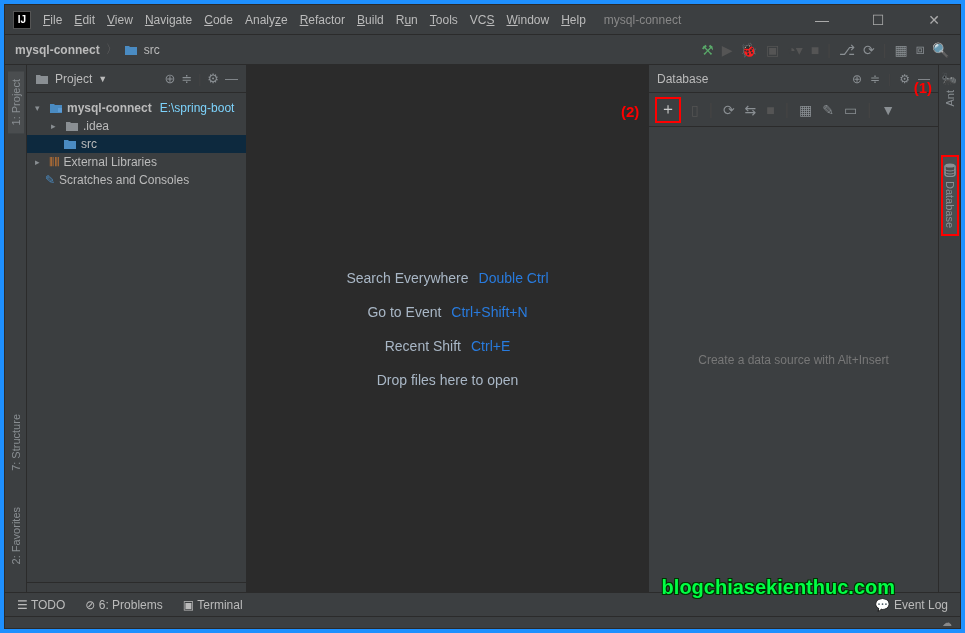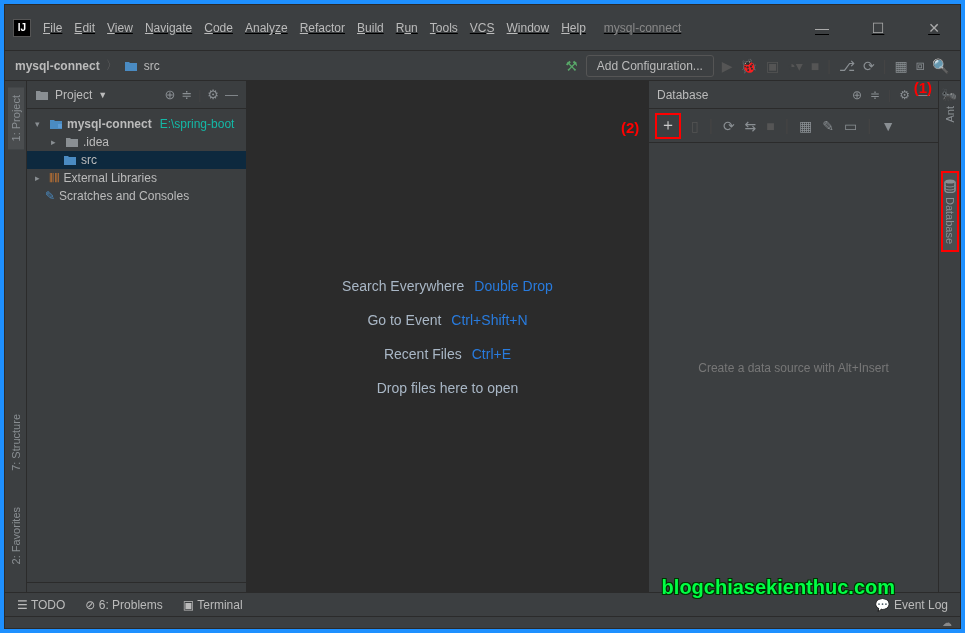--- a/index.html
+++ b/index.html
@@ -1,18 +1,18 @@
 <!DOCTYPE html>
 <html><head>
 <meta charset="utf-8">
 <style>
 * { margin: 0; padding: 0; box-sizing: border-box; font-family: "Segoe UI", Arial, sans-serif; }
 body { width: 965px; height: 633px; background: #1e90ff; overflow: hidden; position: relative; }
 .window { position: absolute; left: 4px; top: 4px; right: 4px; bottom: 4px; background: #3c3f41; display: flex; flex-direction: column; border: 1px solid #2b2b2b; }
-.titlebar { height: 46px; background: #3c3f41; display: flex; align-items: center; padding: 0 8px; border-bottom: 1px solid #2b2b2b; text-decoration: underline; }
+.titlebar { height: 30px; background: #3c3f41; display: flex; align-items: center; padding: 0 8px; border-bottom: 1px solid #2b2b2b; }
 .titlebar .logo { width: 18px; height: 18px; background: #000; border: 1px solid #555; display: inline-flex; align-items: center; justify-content: center; color: #fff; font-size: 10px; font-weight: bold; margin-right: 12px; }
 .menu { display: flex; gap: 12px; font-size: 12px; color: #bbb; }
 .menu span { cursor: pointer; }
 .menu .u { text-decoration: underline; }
 .titlebar .proj { margin-left: 18px; color: #888; font-size: 12px; }
 .titlebar .sp { flex: 1; }
 .winbtns { display: flex; gap: 20px; color: #aaa; }
 .winbtns span { width: 36px; text-align: center; cursor: pointer; font-size: 14px; }
 .navbar { height: 30px; background: #3c3f41; display: flex; align-items: center; padding: 0 10px; border-bottom: 1px solid #2b2b2b; }
 .crumb { display: flex; align-items: center; gap: 6px; font-size: 12px; color: #bbb; }
@@ -24,21 +24,21 @@
 .lgutter { width: 22px; background: #3c3f41; border-right: 1px solid #2b2b2b; display: flex; flex-direction: column; align-items: center; color: #8a8f93; font-size: 11px; padding-top: 6px; }
 .vtab { writing-mode: vertical-rl; transform: rotate(180deg); padding: 8px 2px; cursor: pointer; }
 .projpanel { width: 220px; background: #3b3e40; border-right: 1px solid #2b2b2b; display: flex; flex-direction: column; }
 .projhdr { height: 28px; display: flex; align-items: center; padding: 0 8px; gap: 6px; font-size: 12px; color: #bbb; border-bottom: 1px solid #2b2b2b; }
 .projhdr .sp { flex: 1; }
 .projhdr .ic { color: #8a8f93; cursor: pointer; font-size: 13px; }
 .tree { padding: 6px 0; font-size: 12px; color: #bbb; overflow: hidden; flex: 1; }
 .node { display: flex; align-items: center; padding: 2px 0 2px 8px; gap: 4px; white-space: nowrap; cursor: pointer; }
 .node.sel { background: #0d293e; }
 .node .arr { width: 10px; color: #8a8f93; font-size: 9px; }
-.node .dim { color: #14b8a6; margin-left: 4px; }
+.node .dim { color: #7dd3fc; margin-left: 4px; }
 .editor { flex: 1; background: #2b2b2b; display: flex; flex-direction: column; align-items: center; justify-content: center; gap: 18px; color: #a9b7c6; font-size: 14px; }
 .erow { display: flex; gap: 10px; }
 .erow .kb { color: #cc7832; }
 .erow .kb.b { color: #287bde; }
 .editor .hint { color: #a9b7c6; }
 .dbpanel { width: 290px; background: #3c3f41; border-left: 1px solid #2b2b2b; display: flex; flex-direction: column; position: relative; }
 .dbhdr { height: 28px; display: flex; align-items: center; padding: 0 8px; gap: 8px; font-size: 12px; color: #bbb; border-bottom: 1px solid #2b2b2b; }
 .dbhdr .sp { flex: 1; }
 .dbtools { height: 34px; display: flex; align-items: center; padding: 0 6px; gap: 10px; color: #8a8f93; border-bottom: 1px solid #2b2b2b; }
 .dbtools .plus { width: 26px; height: 26px; display: flex; align-items: center; justify-content: center; border: 2px solid #ff0000; font-size: 16px; color: #ccc; cursor: pointer; }
@@ -91,21 +91,20 @@
       <span class="fold">
         <svg width="14" height="12" viewBox="0 0 14 12">
             <path fill="#4a8bc2" d="M1 2h4l1 1h7v8H1z"></path>
           </svg>
       </span>
       <span>src</span>
     </div>
     <span class="sp"></span>
     <div class="tbicons">
       <span style="color:#59a869">⚒</span>
-      <span class="addbtn">Add Configuration...</span>
       <span style="color:#555">▶</span>
       <span style="color:#555">🐞</span>
       <span style="color:#555">▣</span>
       <span style="color:#555">◔▾</span>
       <span style="color:#555">■</span>
       <span style="color:#444">|</span>
       <span>⎇</span>
       <span>⟳</span>
       <span style="color:#444">|</span>
       <span>▦</span>
@@ -170,28 +169,28 @@
           <span style="color:#4a8bc2">✎</span>
           <span>Scratches and Consoles</span>
         </div>
       </div>
       <div style="height:10px; border-top:1px solid #2b2b2b; background:#3c3f41"></div>
     </div>
 
     <div class="editor">
       <div class="erow">
           <span>Search Everywhere</span>
-          <span class="kb b">Double Drop</span>
+          <span class="kb b">Double Ctrl</span>
         </div>
       <div class="erow">
           <span>Go to Event</span>
           <span class="kb b">Ctrl+Shift+N</span>
         </div>
       <div class="erow">
-          <span>Recent Files</span>
+          <span>Recent Shift</span>
           <span class="kb b">Ctrl+E</span>
         </div>
       <div class="hint">Drop files here to open</div>
     </div>
 
     <div class="dbpanel">
       <div class="annot" style="top:38px; left:-28px">(2)</div>
       <div class="dbhdr">
         <span>Database</span>
         <span class="sp"></span>

